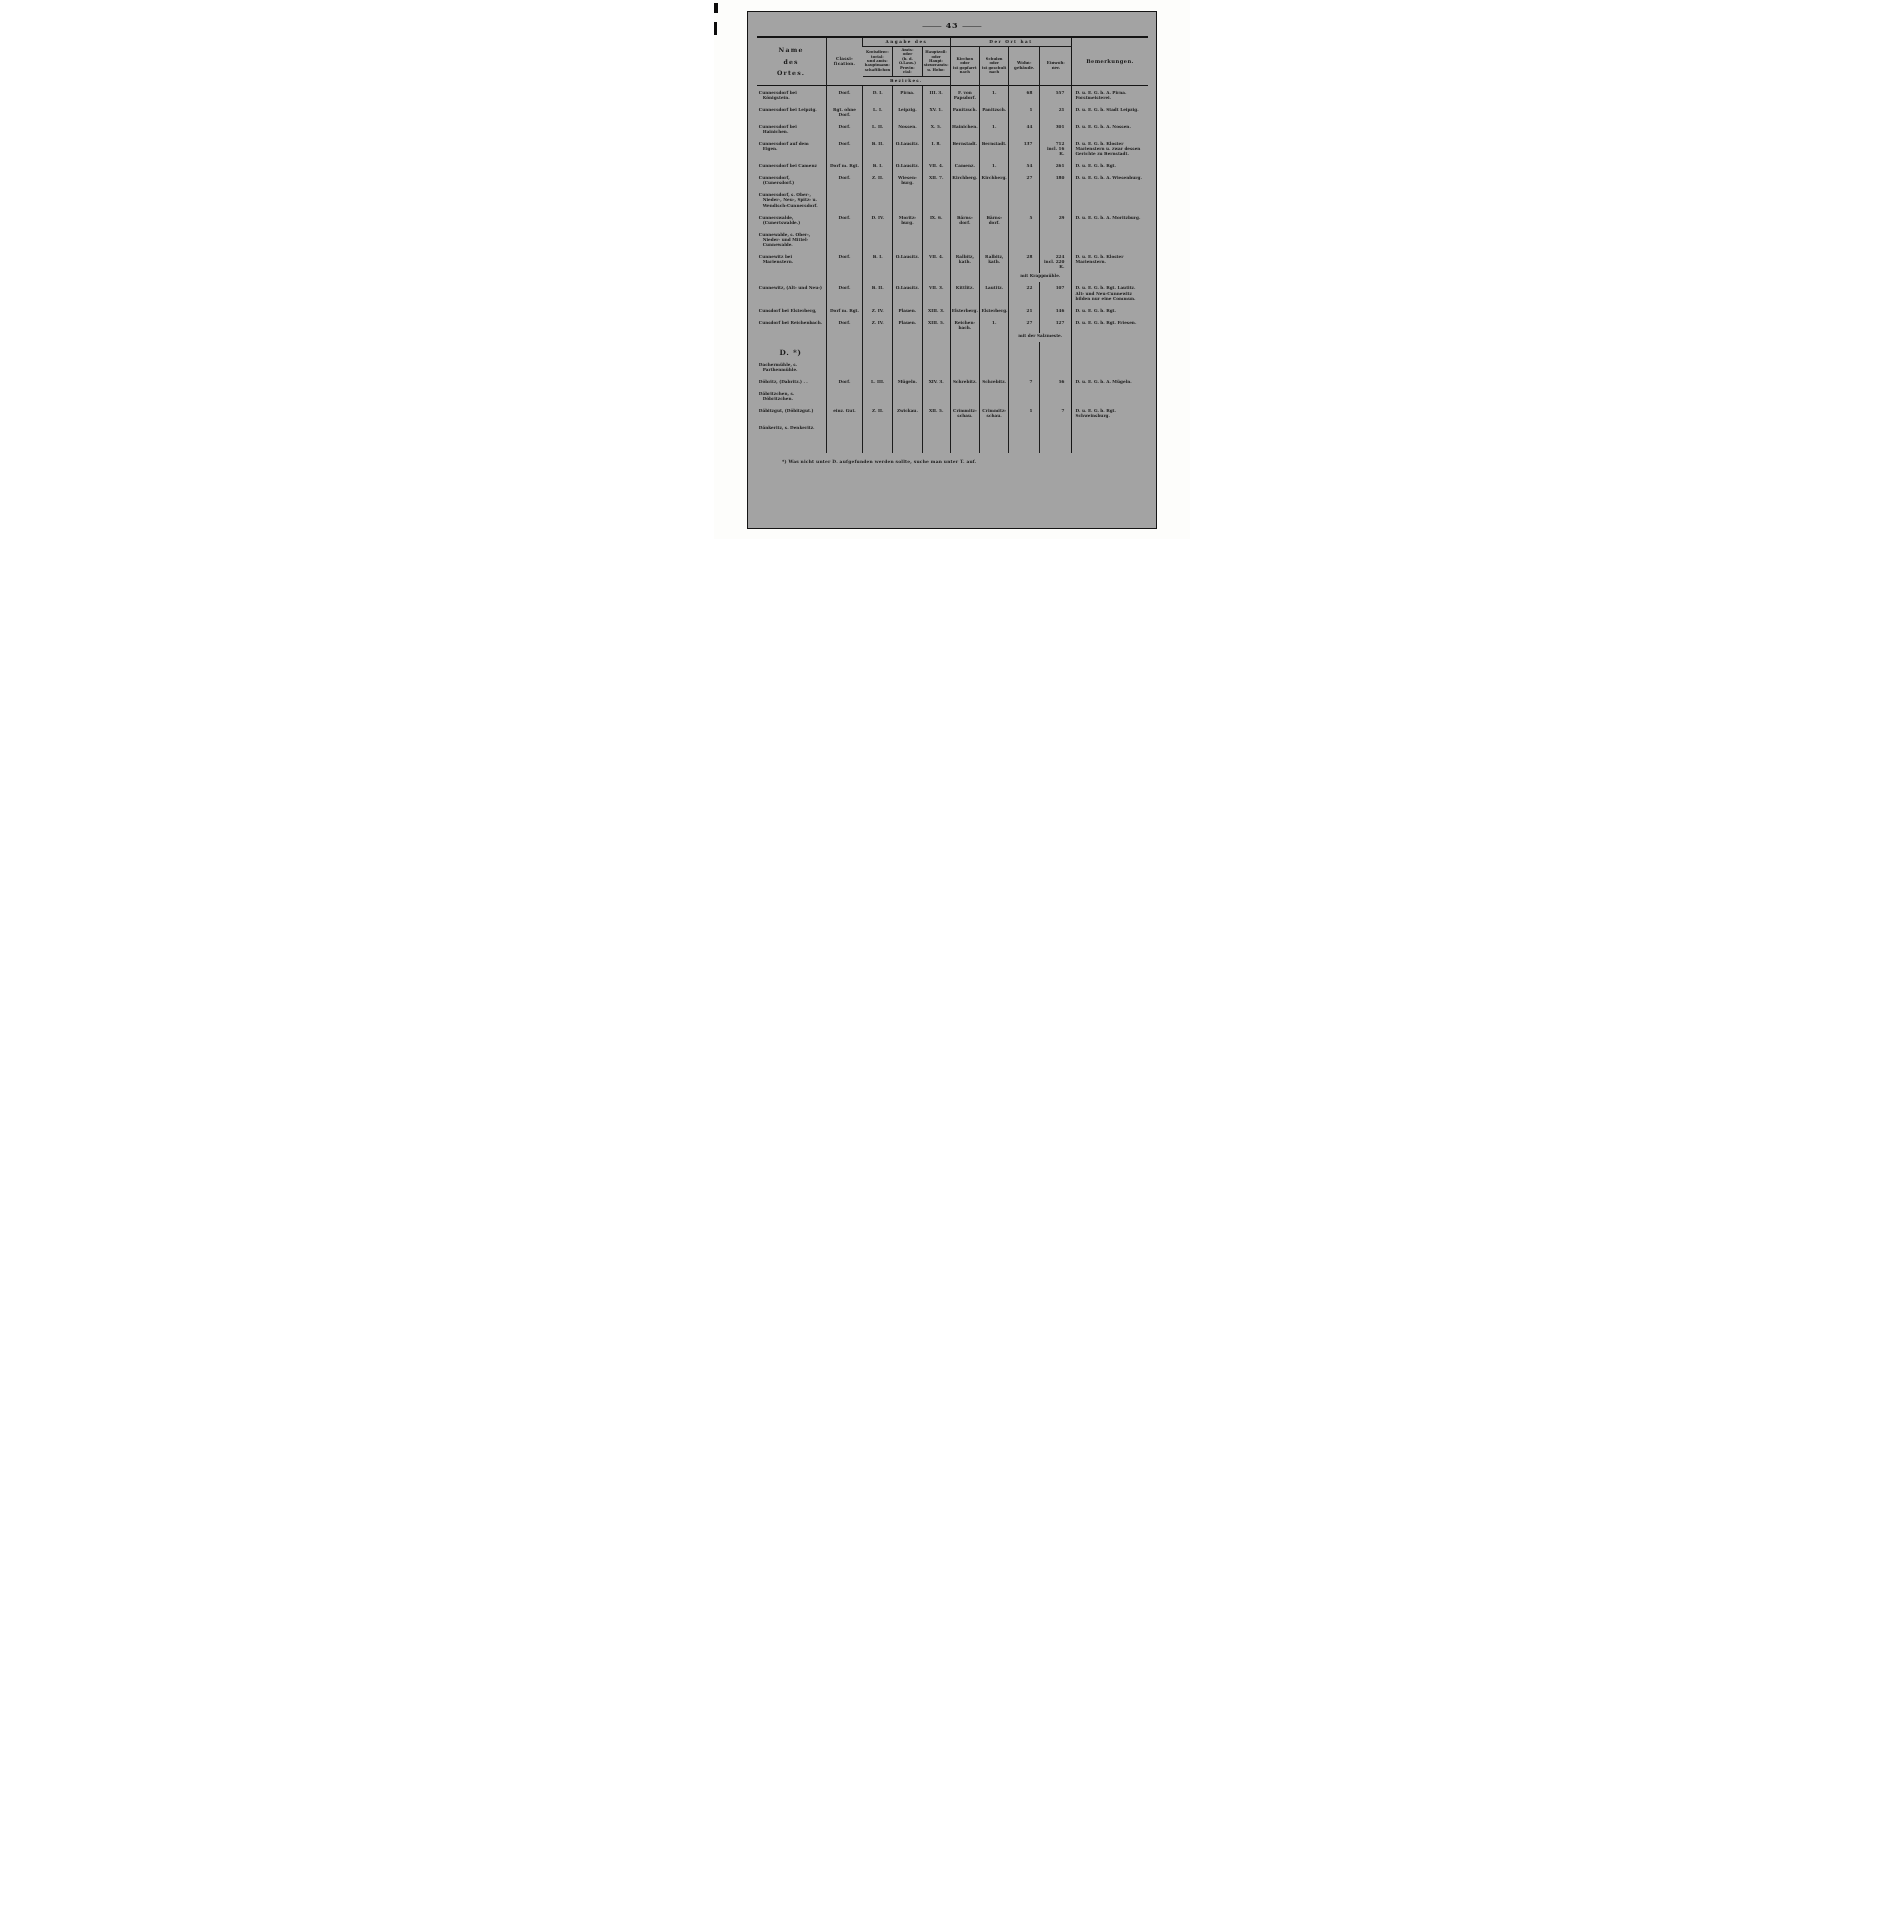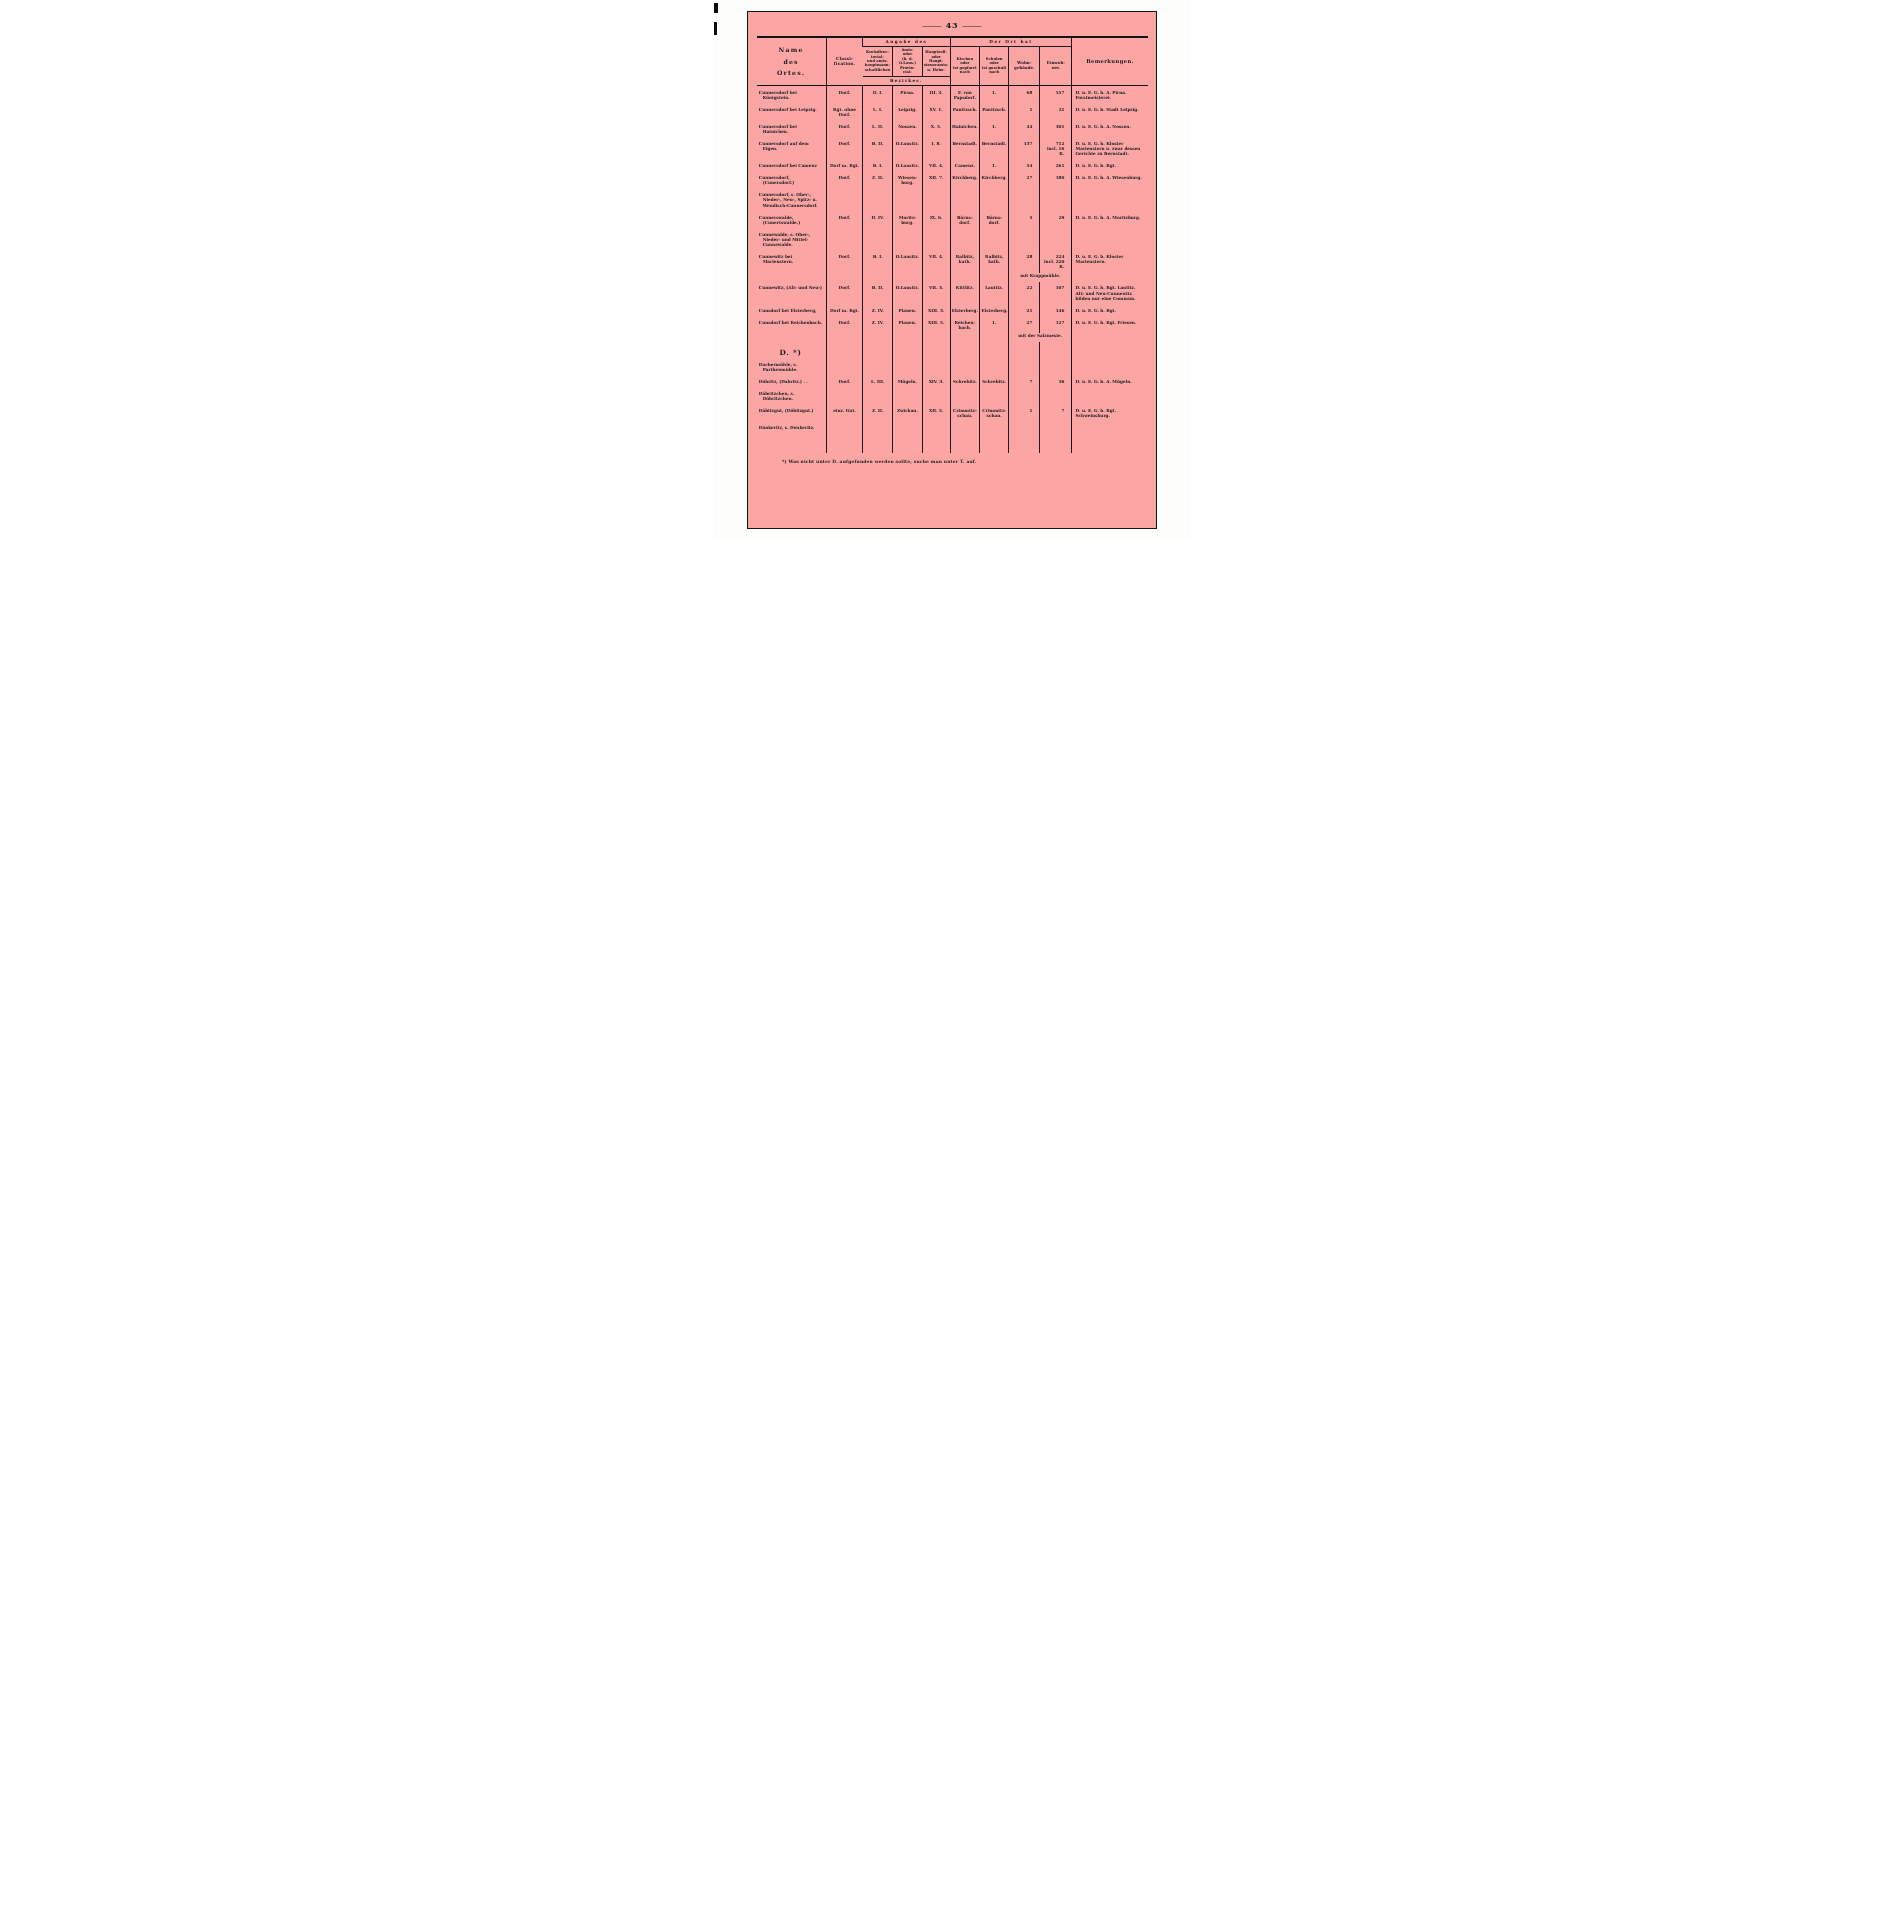--- a/index.html
+++ b/index.html
@@ -20,21 +20,21 @@
     background: #0c0c0c;
   }
   .scan-artifact.a1 { top: 3.1px;  width: 3.9px; height: 10px; }
   .scan-artifact.a2 { top: 21.6px; width: 3.1px;  height: 13px; }
 
   .frame {
     position: absolute;
     left: 33px; top: 10.8px;
     width: 410px; height: 518px;
     border: 1.2px solid #141414;
-    background: #fca5a5;
+    background: #a3a3a3;
     padding: 5.4px 8.5px 3.9px 8.5px;
   }
 
   .page-number-row {
     text-align: center;
     margin: 3.1px 0 5.4px 0;
     font-weight: 700;
     font-size: 8px;
     color: #161616;
   }

